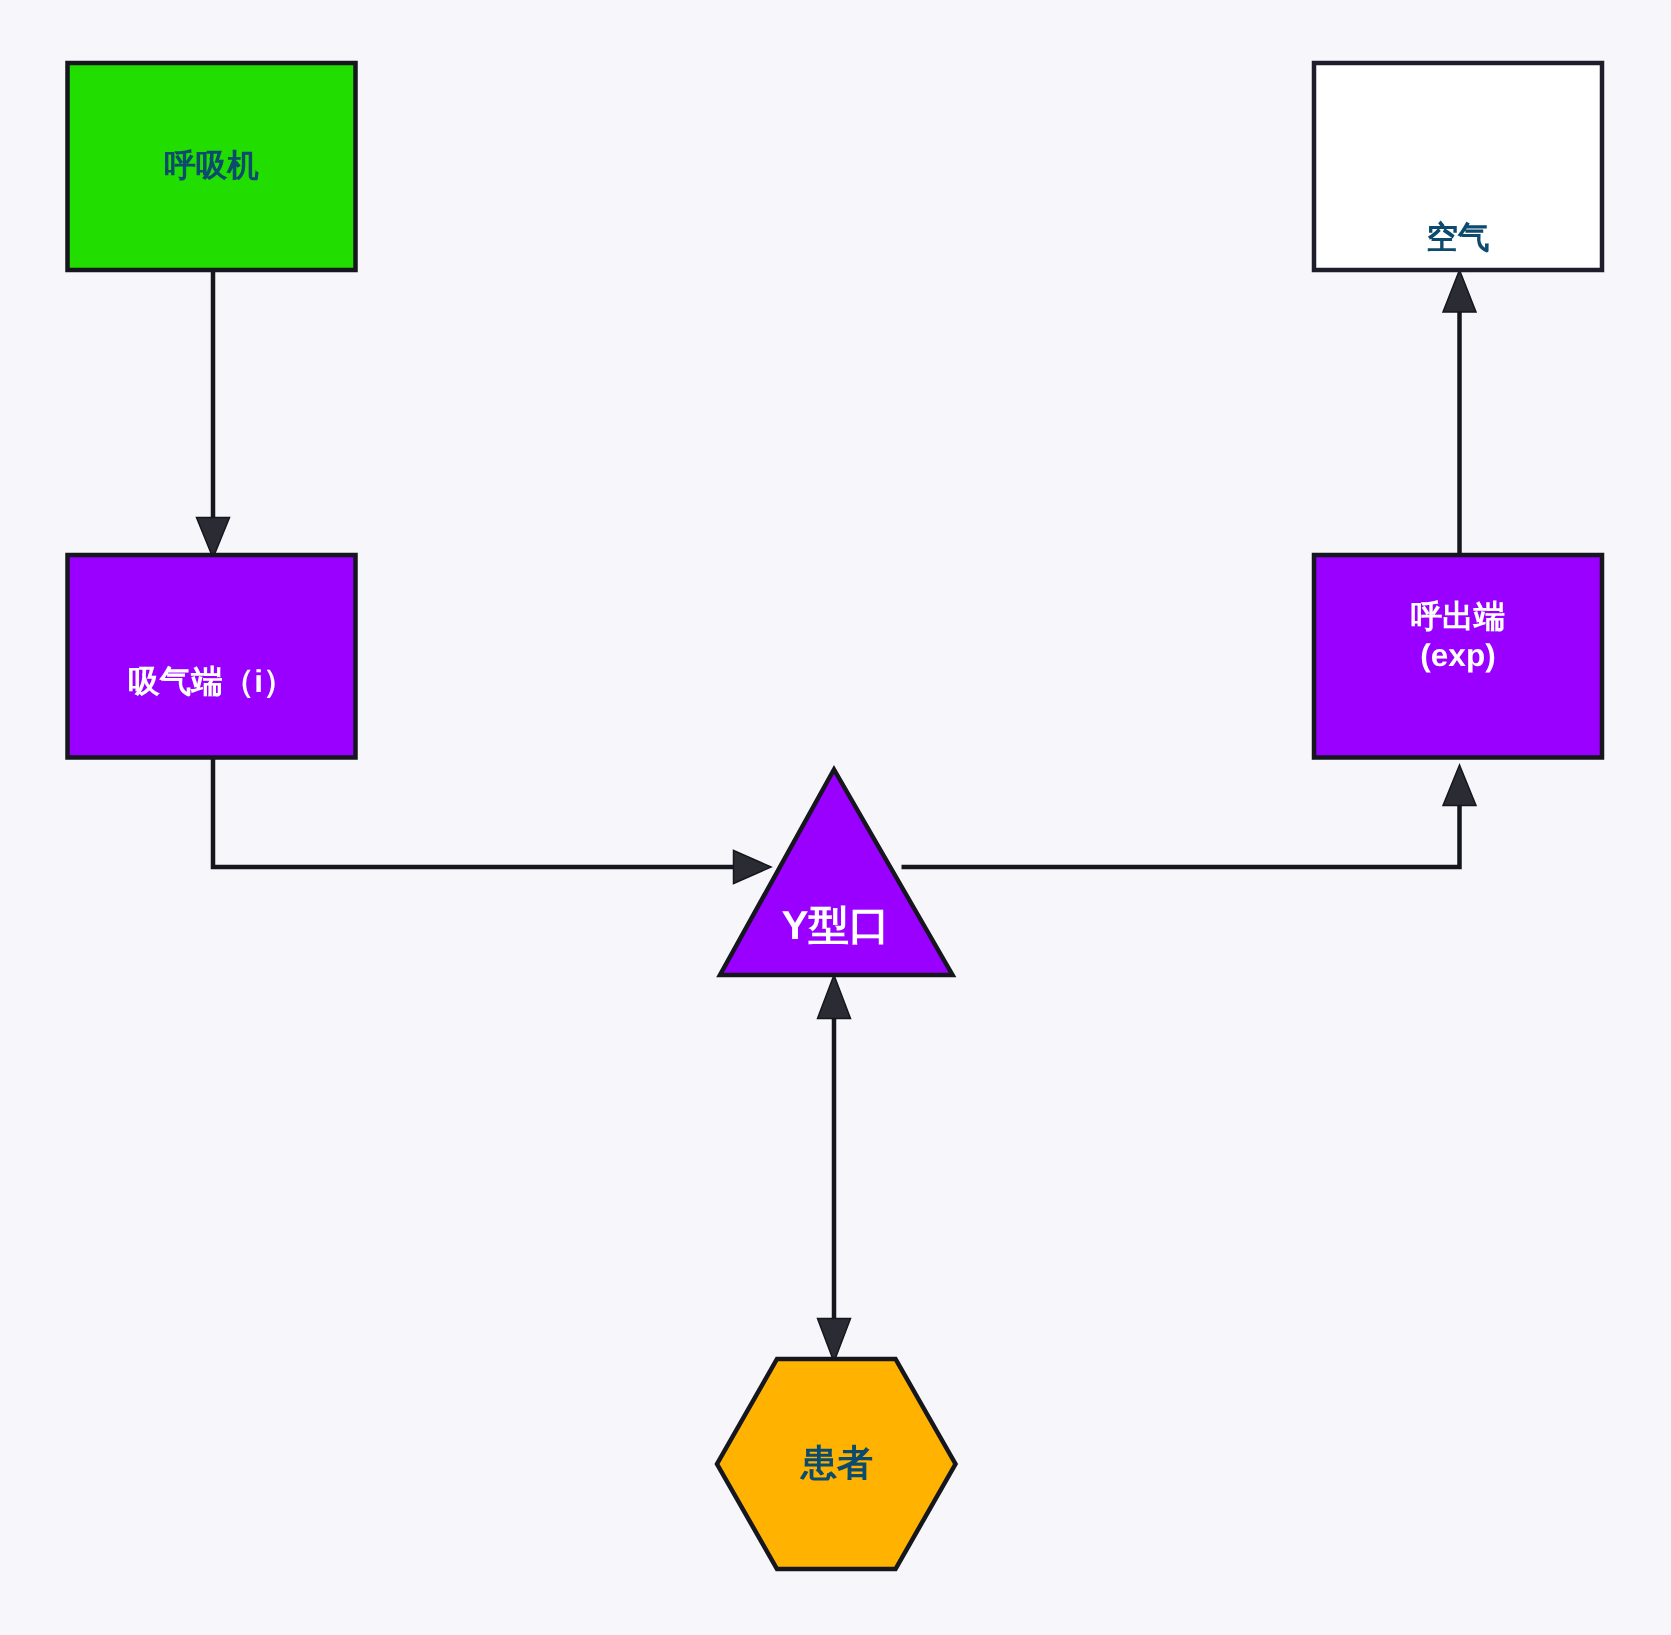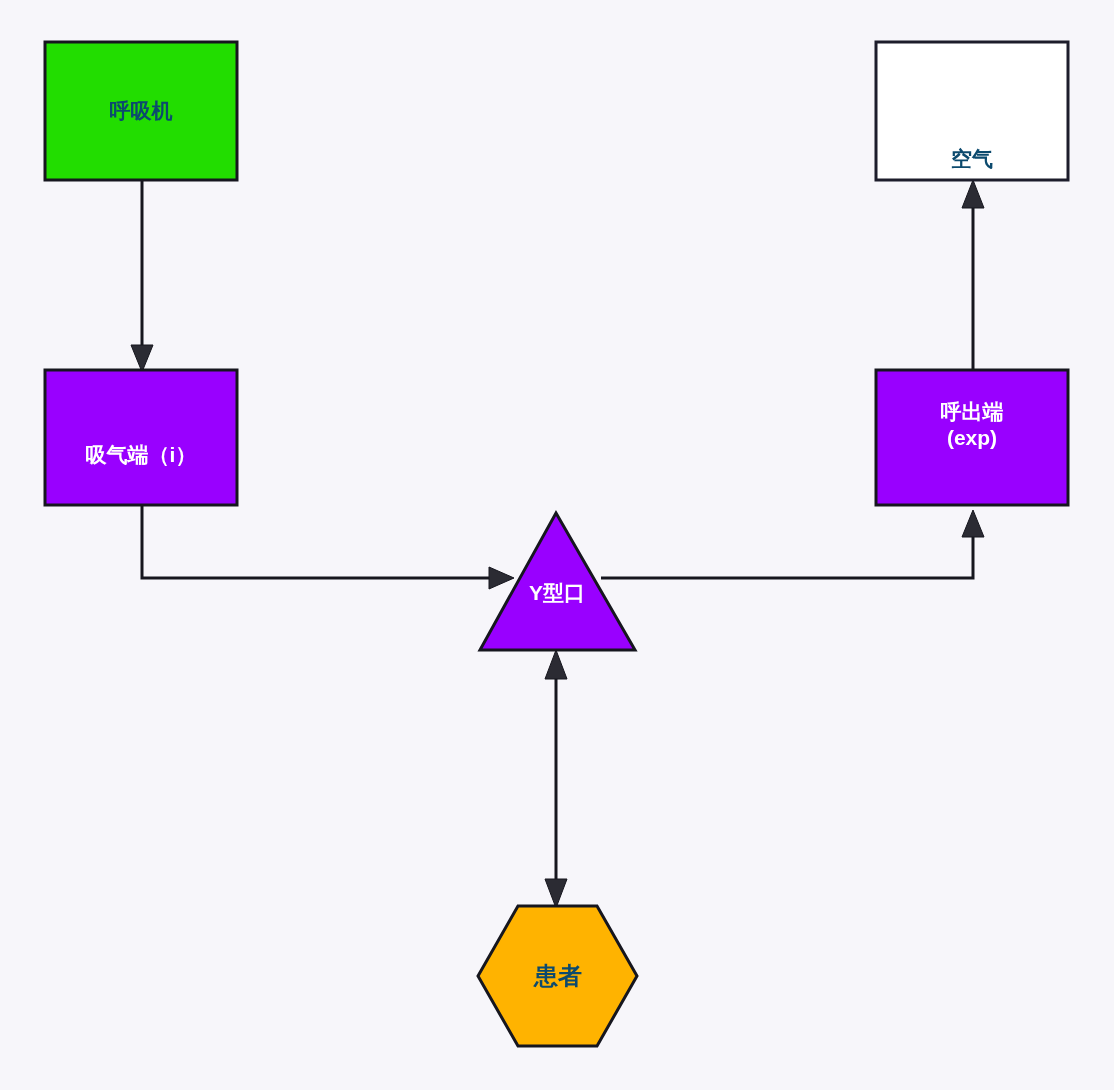--- a/index.html
+++ b/index.html
@@ -56,22 +56,22 @@
   }
   .lbl-insp {
     left: 45px; top: 370px; width: 192px; height: 169px;
     font-size: 21px;
   }
   .lbl-exp {
     left: 876px; top: 370px; width: 192px; height: 110px;
     font-size: 21px;
   }
   .lbl-ypiece {
-    left: 481px; top: 572px; width: 152px; height: 42px;
-    font-size: 21px;
+    left: 481px; top: 596px; width: 152px; height: 42px;
+    font-size: 27px;
   }
   .lbl-patient {
     left: 478px; top: 955px; width: 160px; height: 42px;
     font-size: 24px;
   }
 </style>
 </head>
 <body>
 
 <div id="diagram-root">

